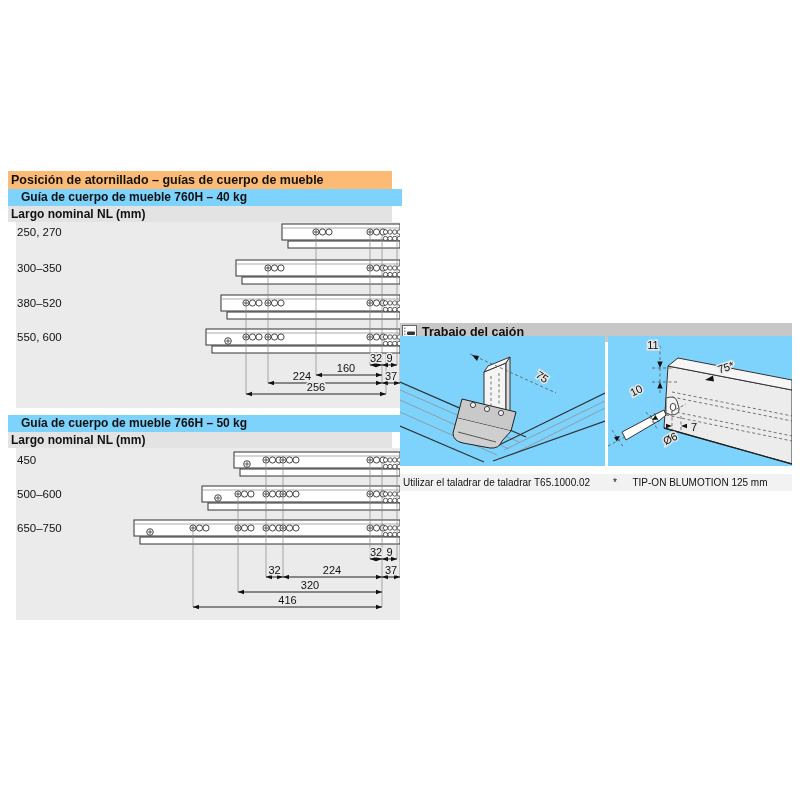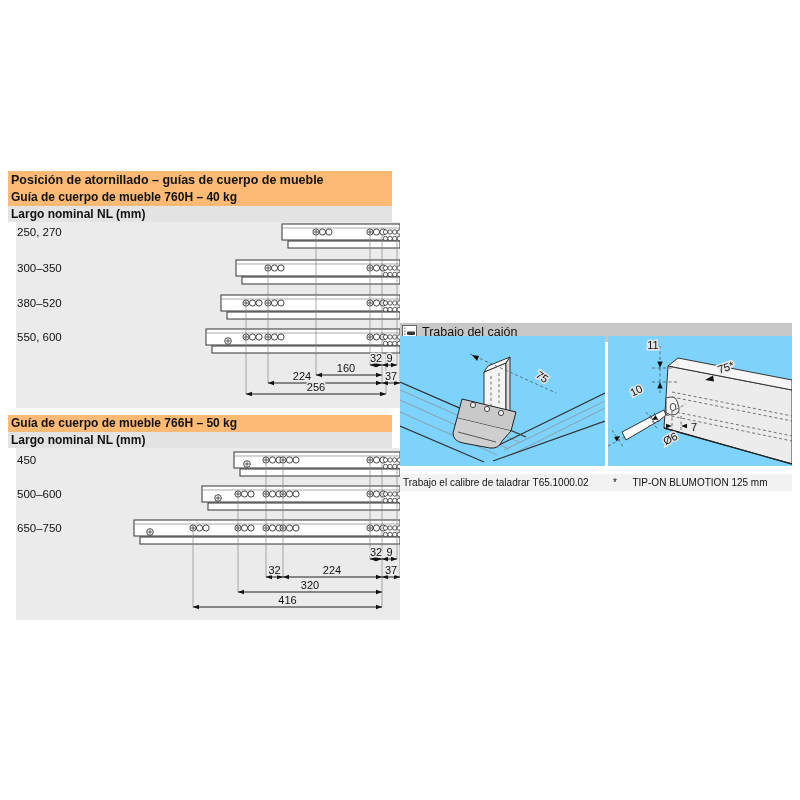--- a/index.html
+++ b/index.html
@@ -1,37 +1,37 @@
 <!DOCTYPE html>
 <html><head>
 <meta charset="utf-8">
 <style>
   html,body{margin:0;padding:0;background:#fff;width:800px;height:800px;
     font-family:"Liberation Sans","DejaVu Sans",sans-serif;color:#111;}
   .abs{position:absolute;}
   .bar{position:absolute;left:8px;width:384px;overflow:hidden;white-space:nowrap;}
   .bar-title{top:171px;height:18px;line-height:18px;background:#fdba74;font-weight:bold;font-size:12.5px;padding-left:3px;width:381px;}
-  .bar-sub{height:17px;line-height:17px;background:#fdba74;font-weight:bold;font-size:12px;padding-left:3px;width:381px;}
+  .bar-sub{height:17px;line-height:17px;background:#7dd3fc;font-weight:bold;font-size:12px;padding-left:13px;width:381px;}
   .bar-len{height:16px;line-height:16px;background:#e3e3e3;font-weight:bold;font-size:12px;padding-left:3px;width:381px;}
   .diagram-body{position:absolute;left:8px;width:384px;background:#ebebeb;margin-left:8px;}
   svg{display:block;}
   svg text{font-family:"Liberation Sans","DejaVu Sans",sans-serif;fill:#111;}
   .rowlab{font-size:11.5px;}
   .dimlab{font-size:11px;paint-order:stroke;stroke:#ebebeb;stroke-width:3px;}
   .plab{font-size:11px;paint-order:stroke;stroke:#e6e6e6;stroke-width:3px;}
   .rail rect{fill:#fff;stroke:#333;stroke-width:1;}
   .rail line{stroke:#888;stroke-width:0.7;}
   .guide{stroke:#888;stroke-width:0.7;}
   .dim{stroke:#222;stroke-width:1;}
   .arw{fill:#111;stroke:none;}
   .edge{stroke:#333;stroke-width:1.2;fill:none;}
   .thin{stroke:#909090;stroke-width:0.8;fill:none;}
   .dashl{stroke:#555;stroke-width:0.8;fill:none;stroke-dasharray:3,2.5;}
   .rt-header{position:absolute;left:400px;top:323px;width:392px;height:19px;background:#c7c7c7;}
-  .rt-title{position:absolute;left:22px;top:0;height:19px;line-height:19px;font-weight:normal;font-size:12.5px;}
+  .rt-title{position:absolute;left:22px;top:0;height:19px;line-height:19px;font-weight:bold;font-size:12.5px;}
   .panel{position:absolute;top:336px;height:130px;background:#7dd3fc;}
   .caption{position:absolute;top:474px;height:17px;line-height:17px;background:#f2f2f2;font-size:10px;overflow:hidden;white-space:nowrap;}
 </style>
 </head>
 <body>
 
 <div class="bar bar-title">Posición de atornillado – guías de cuerpo de mueble</div>
 <div class="bar bar-sub" style="top:189px">Guía de cuerpo de mueble 760H – 40 kg</div>
 <div class="bar bar-len" style="top:206px">Largo nominal NL (mm)</div>
 
@@ -326,17 +326,17 @@
   <line class="dashl" x1="64" y1="76" x2="64" y2="94"></line>
   <line class="dashl" x1="73" y1="80" x2="73" y2="96"></line>
   <polygon class="arw" points="64,90 58,87.8 58,92.2"></polygon>
   <polygon class="arw" points="73,90 79,87.8 79,92.2"></polygon>
   <text class="plab" x="86" y="95" text-anchor="middle">7</text>
 
   <text class="plab" transform="translate(64,106) rotate(-27)" text-anchor="middle">Ø6</text>
 </svg>
 </div>
 
-<div class="caption" style="left:400px;width:205px;padding-left:3px">Trabajo el calibre de taladrar T65.1000.02</div>
+<div class="caption" style="left:400px;width:205px;padding-left:3px">Utilizar el taladrar de taladrar T65.1000.02</div>
 <div class="caption" style="left:608px;width:184px;text-align:center">
   <span class="abs" style="left:5px;top:0">*</span>
   <span>TIP-ON BLUMOTION 125 mm</span>
 </div>
 
 </body></html>

